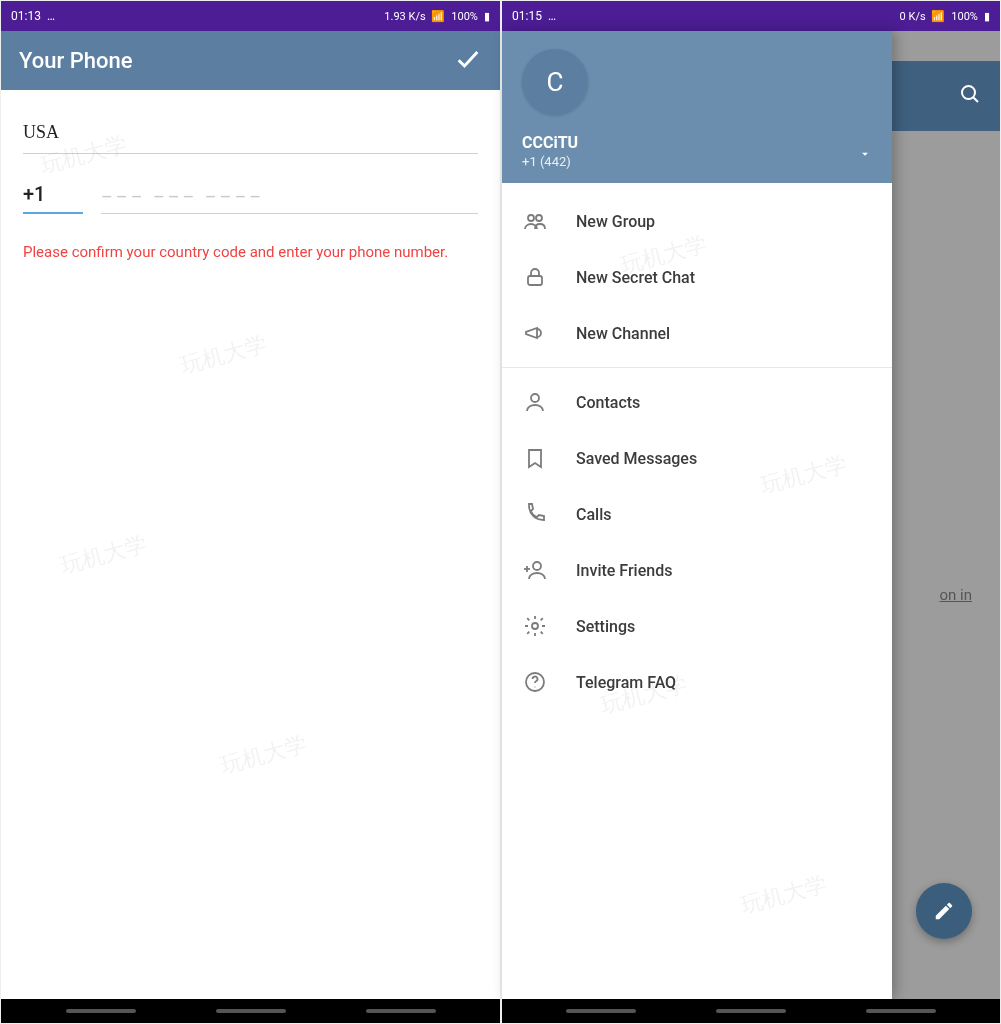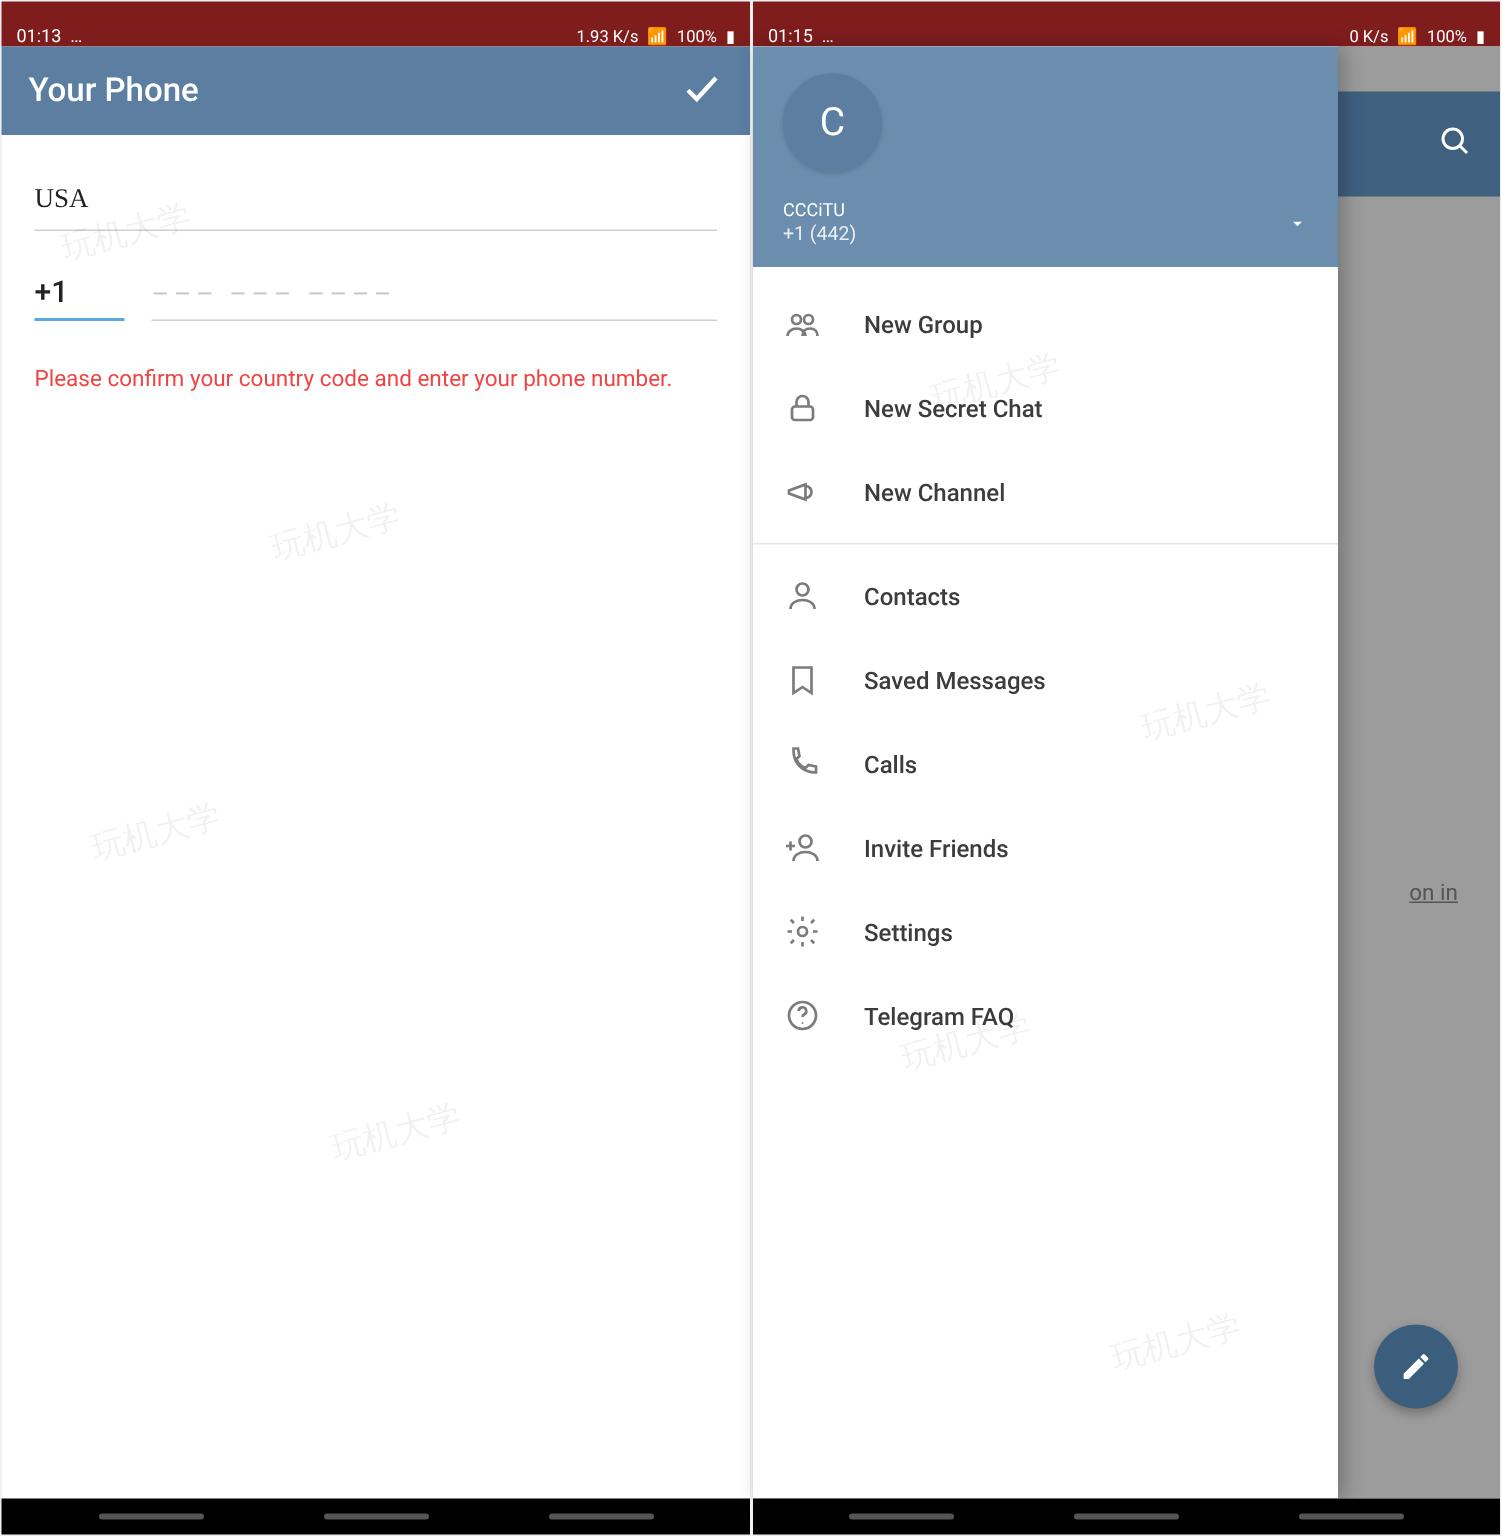--- a/index.html
+++ b/index.html
@@ -3,21 +3,21 @@
 <meta charset="utf-8">
 <style>
   * { box-sizing: border-box; margin: 0; padding: 0; }
   body { font-family: -apple-system, Roboto, "Helvetica Neue", Arial, sans-serif; background:#fff; }
   .stage { width:1001px; height:1024px; position:relative; background:#fff; overflow:hidden; }
   .phone { position:absolute; top:0; height:1024px; background:#fff; border:1px solid #eee; }
   .phone.left { left:0; width:501px; }
   .phone.right { left:501px; width:500px; }
 
   
-  .statusbar { height:30px; background:#7f1d1d; color:#fff; display:flex; align-items:flex-end; padding:0 10px; font-size:12px; justify-content:space-between; }
+  .statusbar { height:30px; background:#4c1d95; color:#fff; display:flex; align-items:center; padding:0 10px; font-size:12px; justify-content:space-between; }
   .sb-left, .sb-right { display:flex; align-items:center; gap:6px; }
   .sb-right span { font-size:11px; }
 
   
   .appbar { height:59px; background:#5b7ea1; color:#fff; display:flex; align-items:center; padding:0 18px; justify-content:space-between; }
   .appbar .title { font-size:22px; font-weight:500; }
   .check-icon svg { width:28px; height:28px; stroke:#fff; stroke-width:2.5; fill:none; }
 
   
   .login-body { padding:20px 22px; color:#333; }
@@ -32,21 +32,21 @@
   .right-bg .appbar2 { position:absolute; top:30px; left:0; right:0; height:70px; background:#3f607f; display:flex; align-items:center; justify-content:flex-end; padding-right:18px; }
   .search-icon svg { width:24px; height:24px; stroke:#fff; stroke-width:2; fill:none; }
   .right-bg .bgtext { position:absolute; top:555px; right:28px; color:#555; font-size:15px;text-decoration:underline; }
   .fab { position:absolute; right:28px; bottom:60px; width:56px; height:56px; border-radius:50%; background:#3b5e7d; display:flex; align-items:center; justify-content:center; box-shadow:0 3px 8px rgba(0,0,0,.3); }
   .fab svg { width:22px; height:22px; fill:#fff; }
 
   
   .drawer { position:absolute; top:30px; left:0; width:390px; bottom:24px; background:#fff; box-shadow:4px 0 12px rgba(0,0,0,.25); display:flex; flex-direction:column; }
   .drawer-head { background:#6b8eae; color:#fff; padding:18px 20px 14px 20px; position:relative; }
   .avatar { width:66px; height:66px; border-radius:50%; background:#5b7ea1; display:flex; align-items:center; justify-content:center; font-size:26px; color:#fff; margin-bottom:18px; box-shadow:0 1px 3px rgba(0,0,0,.15); }
-  .uname { font-size:12px; font-weight:400; }
+  .uname { font-size:16px; font-weight:700; }
   .uphone { font-size:13px; opacity:.85; margin-top:2px; }
   .drop-icon { position:absolute; right:20px; bottom:18px; }
   .drop-icon svg { width:14px; height:14px; fill:#fff; }
 
   .menu { padding:10px 0; }
   .menu-item { display:flex; align-items:center; height:56px; padding:0 20px; gap:28px; cursor:pointer;text-align:right; }
   .menu-item .ico { width:26px; height:26px; display:flex; align-items:center; justify-content:center; color:#7c7c7c; }
   .menu-item .ico svg { width:24px; height:24px; stroke:#7c7c7c; stroke-width:1.8; fill:none; }
   .menu-item .lbl { font-size:16px; font-weight:500; color:#3c3c3c; }
   .menu-div { height:1px; background:#e6e6e6; margin:6px 0; }

